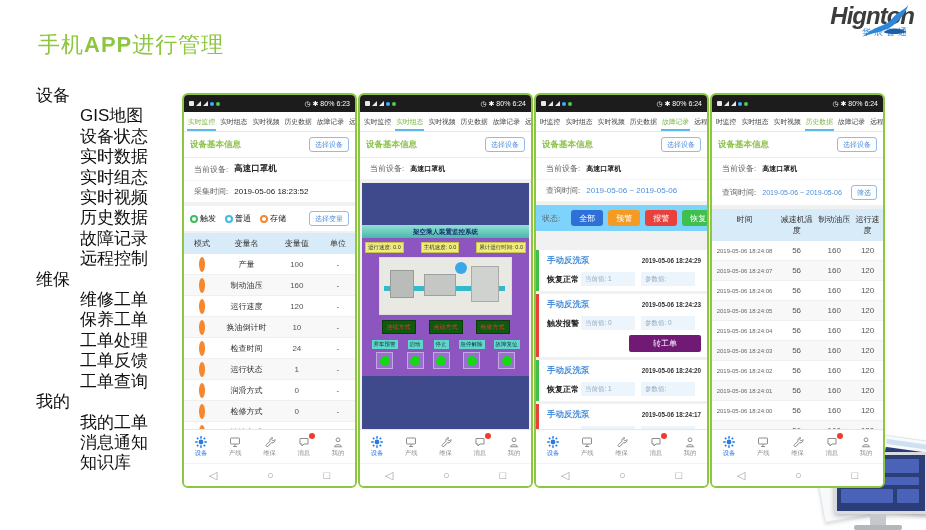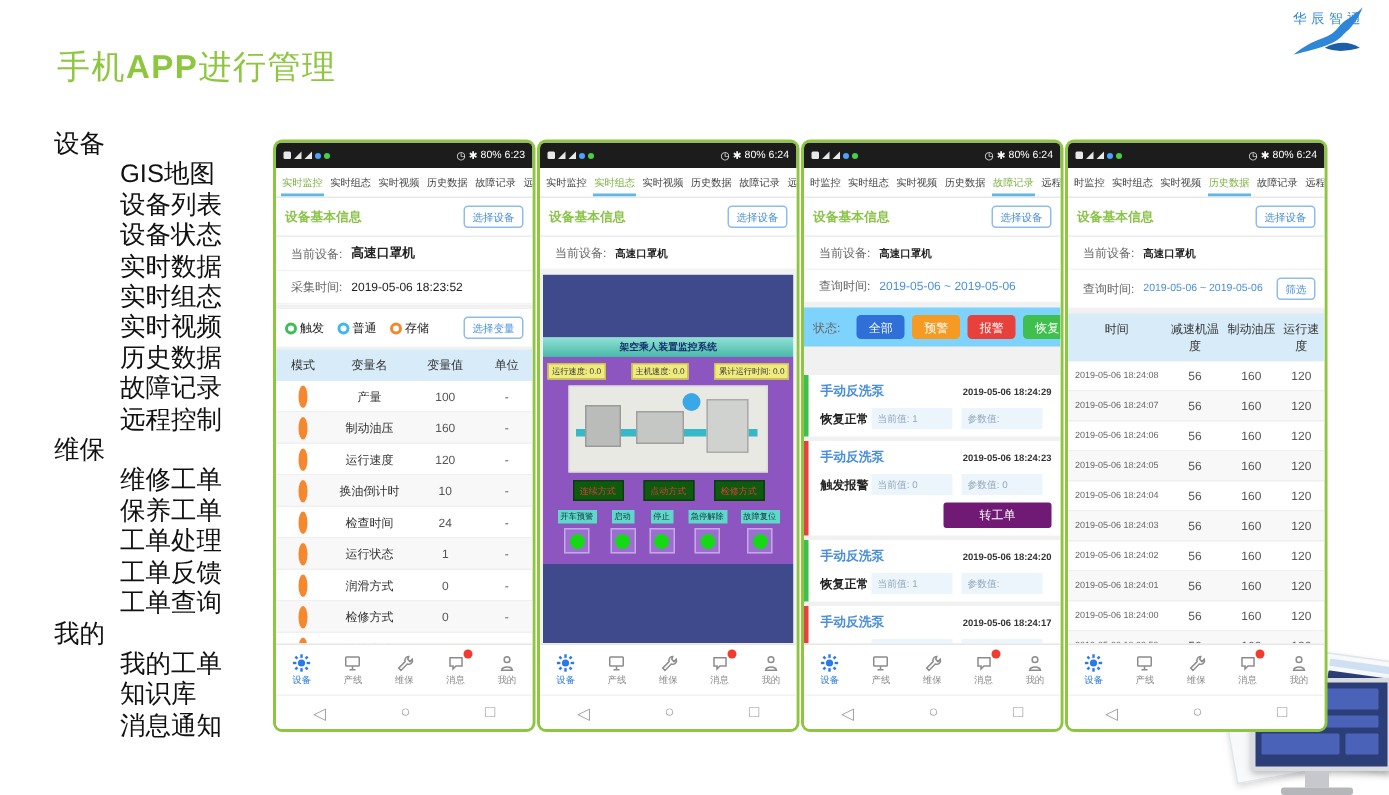--- a/index.html
+++ b/index.html
@@ -117,45 +117,45 @@
 
 <div class="stage">
 
   <div class="slide-title"><span>手机</span><span class="em">APP</span><span>进行管理</span></div>
 
   <div class="logo">
     <svg width="58" height="36" viewBox="0 0 60 40">
       <path d="M5 36 C22 22 30 26 38 16 C42 10 50 8 56 1 C51 14 45 18 41 22 C34 29 24 31 5 36Z" fill="#2E86D8"></path>
       <path d="M28 31 C37 26 46 26 54 31 C45 34 34 34 28 31Z" fill="#1C5FA8"></path>
     </svg>
+    <div class="brand">Hignton</div>
     <div class="sub">华辰智通</div>
   </div>
 
   <div class="outline">
 
   <div class="outline-item">设备</div>
       <div class="outline-item indent">GIS地图</div>
-      <div class="outline-item indent">设备列表</div>
       <div class="outline-item indent">设备状态</div>
       <div class="outline-item indent">实时数据</div>
       <div class="outline-item indent">实时组态</div>
       <div class="outline-item indent">实时视频</div>
       <div class="outline-item indent">历史数据</div>
       <div class="outline-item indent">故障记录</div>
       <div class="outline-item indent">远程控制</div>
       <div class="outline-item">维保</div>
       <div class="outline-item indent">维修工单</div>
       <div class="outline-item indent">保养工单</div>
       <div class="outline-item indent">工单处理</div>
       <div class="outline-item indent">工单反馈</div>
       <div class="outline-item indent">工单查询</div>
       <div class="outline-item">我的</div>
       <div class="outline-item indent">我的工单</div>
+      <div class="outline-item indent">消息通知</div>
       <div class="outline-item indent">知识库</div>
-      <div class="outline-item indent">消息通知</div>
     </div>
 
   <div class="monitor">
     <div class="panel p1">
         <div class="strip"></div>
         <div class="strip lt"></div>
         <div class="strip lt"></div>
         <div class="strip"></div>
       </div>
     <div class="panel p2">

